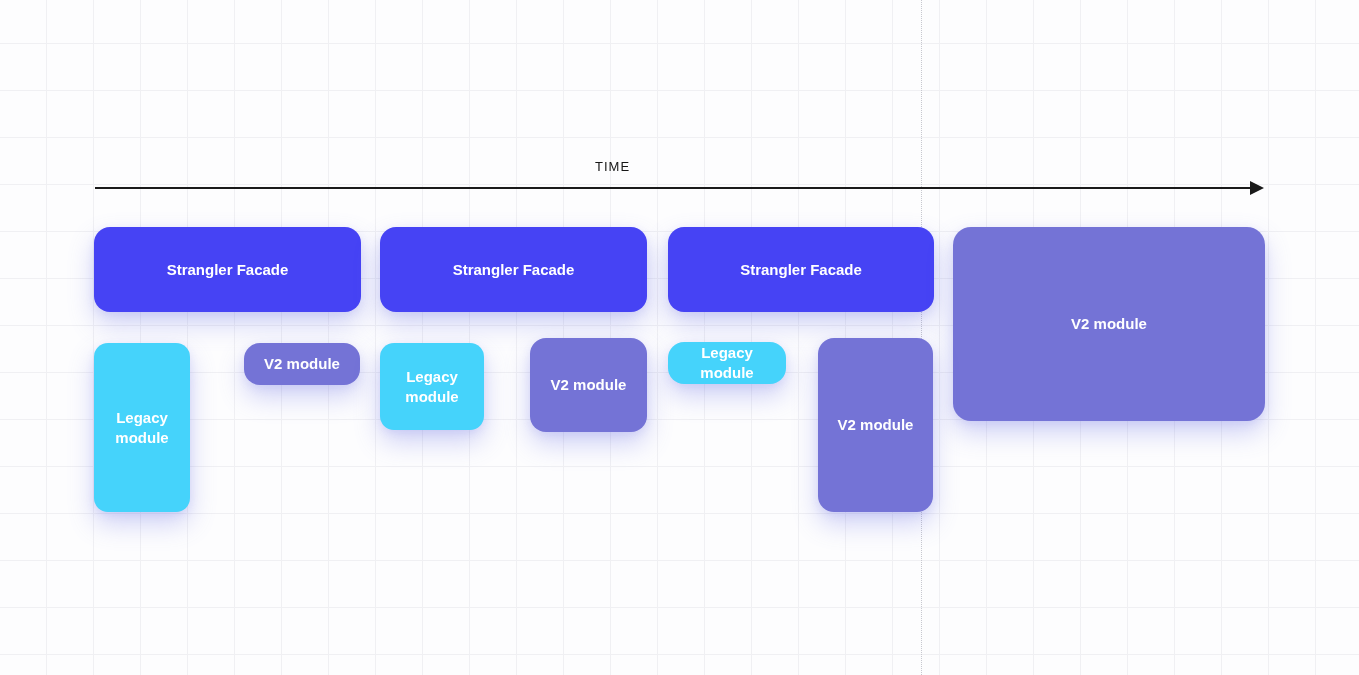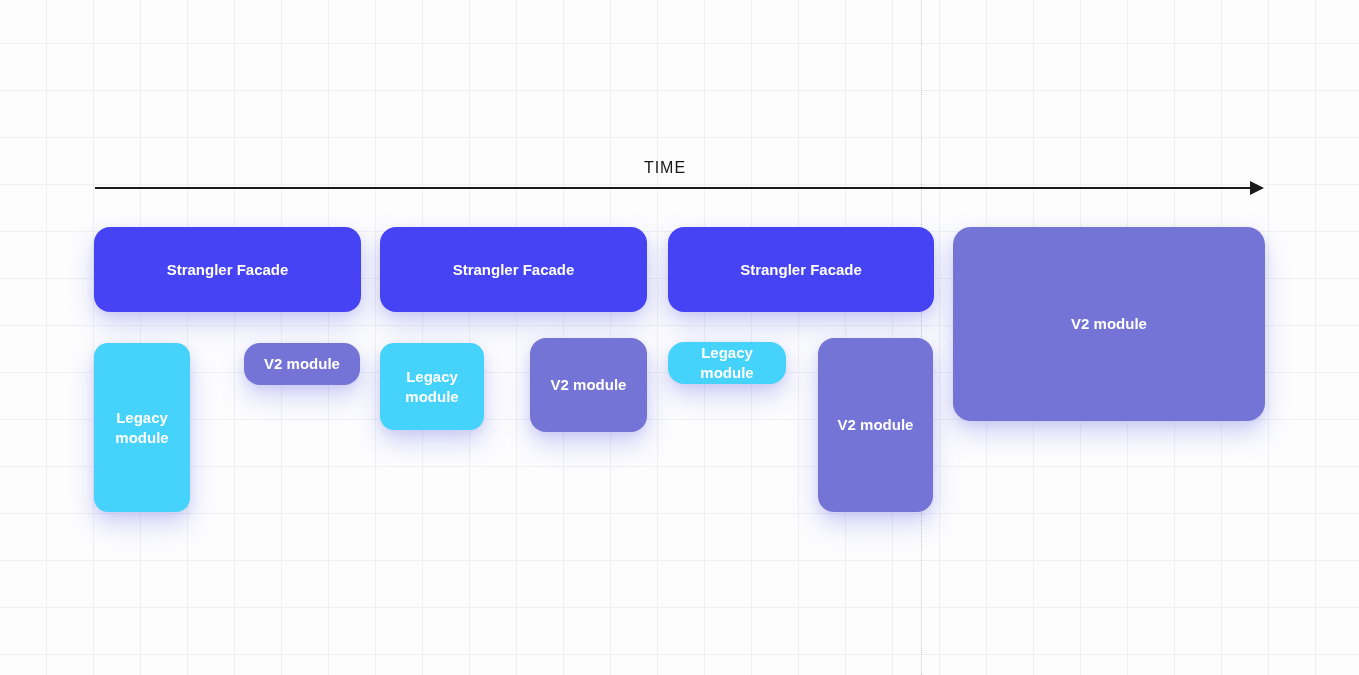--- a/index.html
+++ b/index.html
@@ -46,22 +46,22 @@
     border-top: 7px solid transparent;
     border-bottom: 7px solid transparent;
     border-left: 14px solid var(--arrow, #1a1a1a);
     z-index: 2;
   }
   .axis-label {
     position: absolute;
     left: 595px;
     top: 159px;
     width: 140px;
-    text-align: center;
-    font-size: 16px;
+    text-align: left;
+    font-size: 13px;
     letter-spacing: 1px;
     color: #161616;
     z-index: 2;
   }
   .box {
     position: absolute;
     display: flex;
     align-items: center;
     justify-content: center;
     text-align: center;

